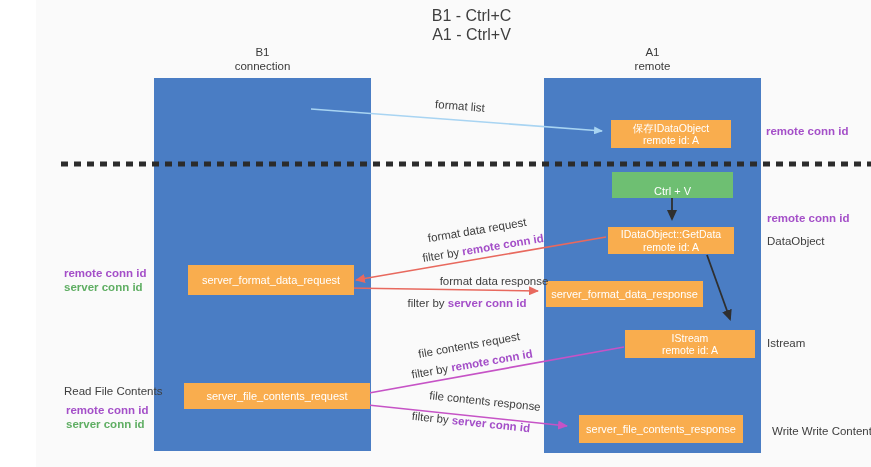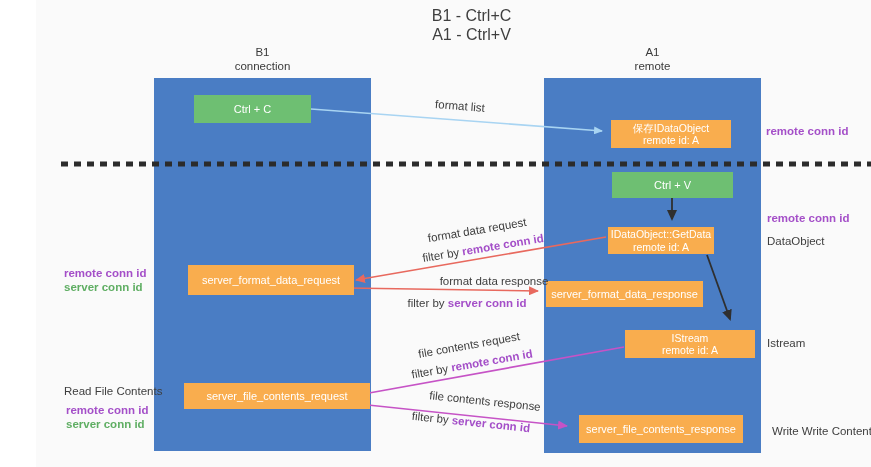--- a/index.html
+++ b/index.html
@@ -98,34 +98,31 @@
 
     <line x1="570" y1="237" x2="320" y2="280" class="stroke-red" stroke-width="1.6" marker-end="url(#mRed)"></line>
 
     <line x1="312" y1="288" x2="502" y2="291" class="stroke-red" stroke-width="1.6" marker-end="url(#mRed)"></line>
 
     <line x1="588" y1="347" x2="322" y2="395" class="stroke-mag" stroke-width="1.6" marker-end="url(#mMag)"></line>
 
     <line x1="313" y1="403" x2="531" y2="426" class="stroke-mag" stroke-width="1.6" marker-end="url(#mMag)"></line>
   </svg>
 
-  <div class="node green" style="left:158px;top:95px;width:117px;height:28px;">
-    <div>Ctrl + C</div>
-  </div>
 
   <div class="node orange two-line" style="left:575px;top:120px;width:120px;height:28px;">
     <div>保存IDataObject</div>
     <div>remote id: A</div>
   </div>
 
-  <div class="node green" style="left:576px;top:172px;width:121px;height:26px;">
+  <div class="node green" style="left:576px;top:172px;width:121px;height:26px;justify-content:flex-end;">
     <div>Ctrl + V</div>
   </div>
 
-  <div class="node orange two-line" style="left:572px;top:227px;width:106px;height:27px;">
+  <div class="node orange two-line" style="left:572px;top:227px;width:126px;height:27px;">
     <div>IDataObject::GetData</div>
     <div>remote id: A</div>
   </div>
 
   <div class="node orange" style="left:152px;top:265px;width:166px;height:30px;">
     <div>server_format_data_request</div>
   </div>
 
   <div class="node orange" style="left:510px;top:281px;width:157px;height:26px;">
     <div>server_format_data_response</div>

